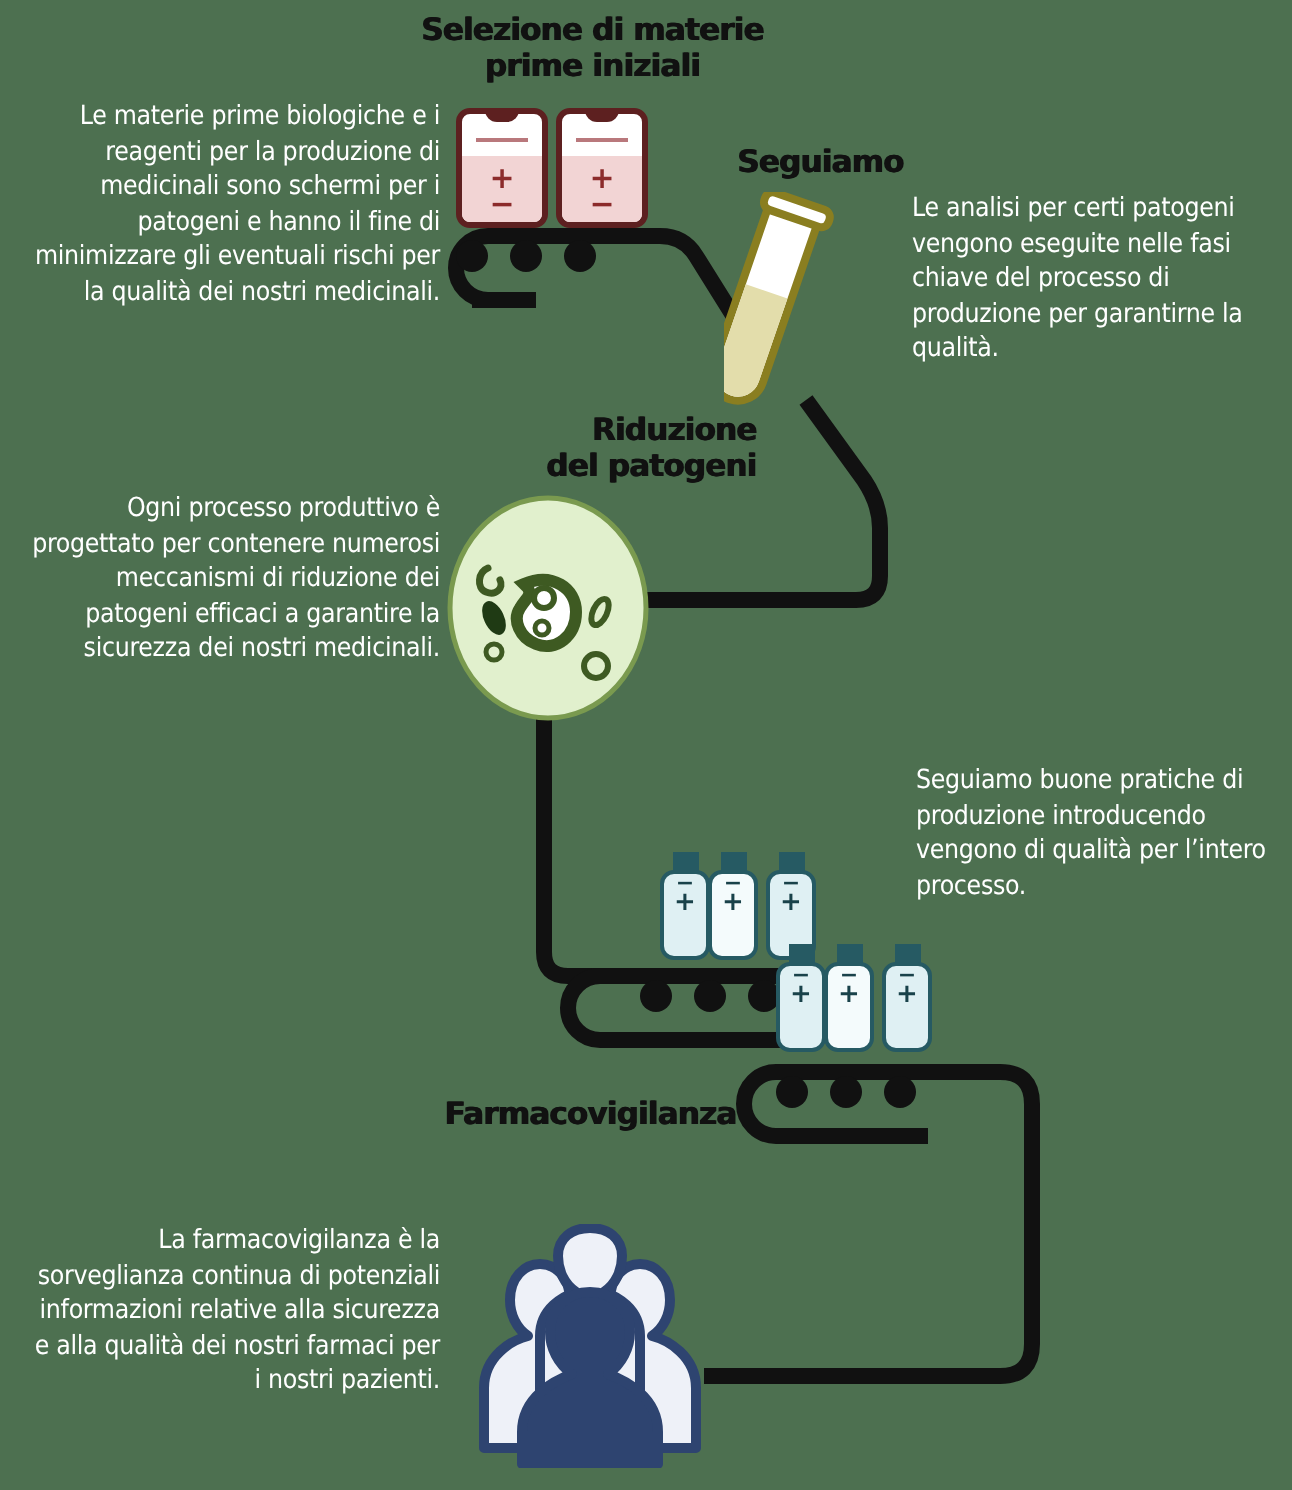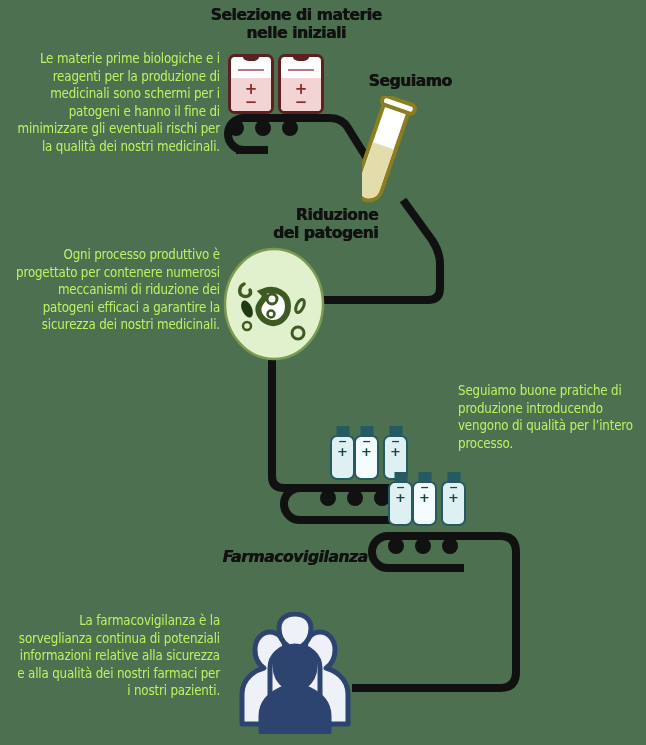--- a/index.html
+++ b/index.html
@@ -32,21 +32,21 @@
     text-align: center;
     text-shadow: 0.6px 0 0 #111111;
     white-space: pre-line;
   }
   
   .para {
     position: absolute;
     font-family: "DejaVu Sans Condensed", "Liberation Sans", sans-serif;
     font-size: 13.2px;
     line-height: 17.6px;
-    color: #bef264;
+    color: #ffffff;
     letter-spacing: -0.15px;
   }
   .para.right { text-align: right; }
   .para.left  { text-align: left; }
 
   
   .icon-abs { position: absolute; }
 
   
   .bloodbag-group { display: flex; gap: 4px; }
@@ -154,41 +154,42 @@
       <circle cx="355" cy="498" r="8"></circle>
       <circle cx="382" cy="498" r="8"></circle>
 
       <circle cx="396" cy="546" r="8"></circle>
       <circle cx="423" cy="546" r="8"></circle>
       <circle cx="450" cy="546" r="8"></circle>
     </g>
   </svg>
 
   <div class="heading" style="left:196px; top:6px; width:200px;">Selezione di materie
-nelle iniziali</div>
+prime iniziali</div>
 
   <div class="para right" style="left:14px; top:50px; width:206px;">Le materie prime biologiche e i reagenti per la produzione di medicinali sono schermi per i patogeni e hanno il fine di minimizzare gli eventuali rischi per la qualità dei nostri medicinali.</div>
 
   <div class="icon-abs bloodbag-group" style="left:228px; top:54px;">
     <div class="bloodbag">
       <div class="notch"></div>
       <div class="fill"></div>
       <div class="bar"></div>
       <div class="sym">+<span class="minus">−</span></div>
     </div>
     <div class="bloodbag">
       <div class="notch"></div>
       <div class="fill"></div>
       <div class="bar"></div>
       <div class="sym">+<span class="minus">−</span></div>
     </div>
   </div>
 
   <div class="heading" style="left:355px; top:72px; width:110px;">Seguiamo</div>
 
+  <div class="para left" style="left:456px; top:96px; width:190px;">Le analisi per certi patogeni vengono eseguite nelle fasi chiave del processo di produzione per garantirne la qualità.</div>
 
   <div class="icon-abs" style="left:362px; top:96px; width:70px; height:120px;">
     <svg width="70" height="125" viewBox="0 0 70 125">
       <g transform="rotate(19 35 10)">
         <path d="M22,10 L48,10 L48,96 A13,13 0 0 1 22,96 Z" fill="#ffffff" stroke="#8a7e20" stroke-width="4" stroke-linejoin="round"></path>
         <path d="M24,52 L46,52 L46,96 A11,11 0 0 1 24,96 Z" fill="#e3ddab"></path>
         <rect x="19" y="4" width="34" height="9" rx="4" fill="#ffffff" stroke="#8a7e20" stroke-width="4"></rect>
       </g>
     </svg>
   </div>
@@ -244,21 +245,21 @@
       <div class="body"></div>
       <div class="sym">−<span class="plus">+</span></div>
     </div>
     <div class="bottle" style="margin-left:5px;">
       <div class="cap"></div>
       <div class="body"></div>
       <div class="sym">−<span class="plus">+</span></div>
     </div>
   </div>
 
-  <div class="heading" style="left:195px; top:548px; width:200px;font-style:italic;">Farmacovigilanza</div>
+  <div class="heading" style="left:195px; top:548px; width:200px;">Farmacovigilanza</div>
 
   <div class="para right" style="left:14px; top:612px; width:206px;">La farmacovigilanza è la sorveglianza continua di potenziali informazioni relative alla sicurezza e alla qualità dei nostri farmaci per i nostri pazienti.</div>
 
   <div class="people-wrap" style="left:234px; top:612px;">
     <svg width="122" height="122" viewBox="0 0 122 122">
 
       <g>
         <path d="M8,112 L8,82 C8,66 22,58 30,56 C24,52 21,45 21,38 C21,27 28,20 36,20
                  C44,20 51,27 51,38 C51,45 48,52 42,56 C50,58 64,66 64,82 L64,112 Z" fill="#eef1f8" stroke="#2e4470" stroke-width="5" stroke-linejoin="round"></path>
       </g>

